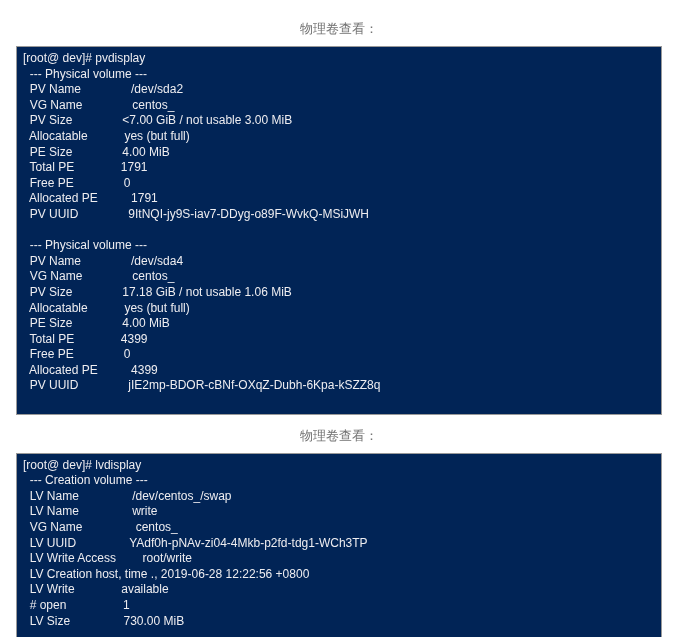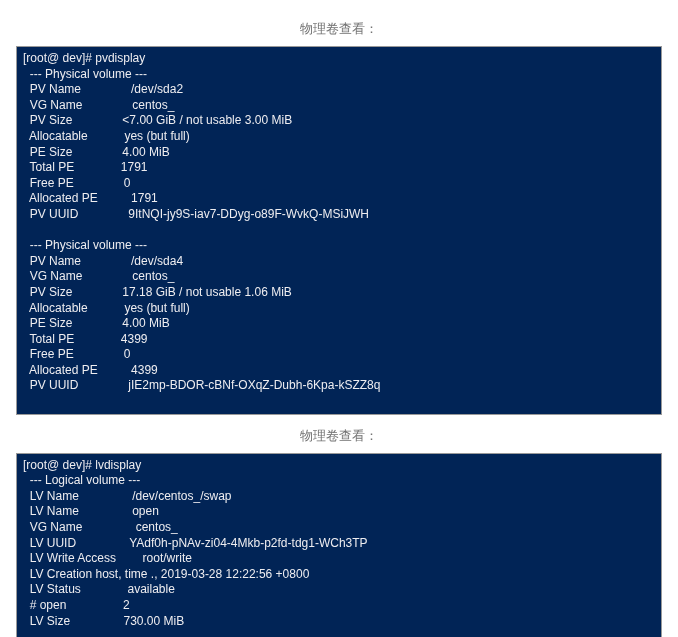--- a/index.html
+++ b/index.html
@@ -58,26 +58,26 @@
 <span>  PE Size               4.00 MiB</span>
 <span>  Total PE              4399</span>
 <span>  Free PE               0</span>
 <span>  Allocated PE          4399</span>
 <span>  PV UUID               jIE2mp-BDOR-cBNf-OXqZ-Dubh-6Kpa-kSZZ8q</span>
  </div>
 
 <div class="section-label">物理卷查看：</div>
 
 <div class="terminal"><span class="prompt">[root@ dev]# </span><span>lvdisplay</span>
-<span>  --- Logical volume ---</span>
+<span>  --- Creation volume ---</span>
 <span>  LV Name                /dev/centos_/swap</span>
-<span>  LV Name                open</span>
+<span>  LV Name                write</span>
 <span>  VG Name                centos_</span>
 <span>  LV UUID                YAdf0h-pNAv-zi04-4Mkb-p2fd-tdg1-WCh3TP</span>
 <span>  LV Write Access        root/write</span>
-<span>  LV Creation host, time ., 2019-03-28 12:22:56 +0800</span>
-<span>  LV Status              available</span>
-<span>  # open                 2</span>
+<span>  LV Creation host, time ., 2019-06-28 12:22:56 +0800</span>
+<span>  LV Write              available</span>
+<span>  # open                 1</span>
 <span>  LV Size                730.00 MiB</span>
 
 
 
 </div>
 
 </body></html>

